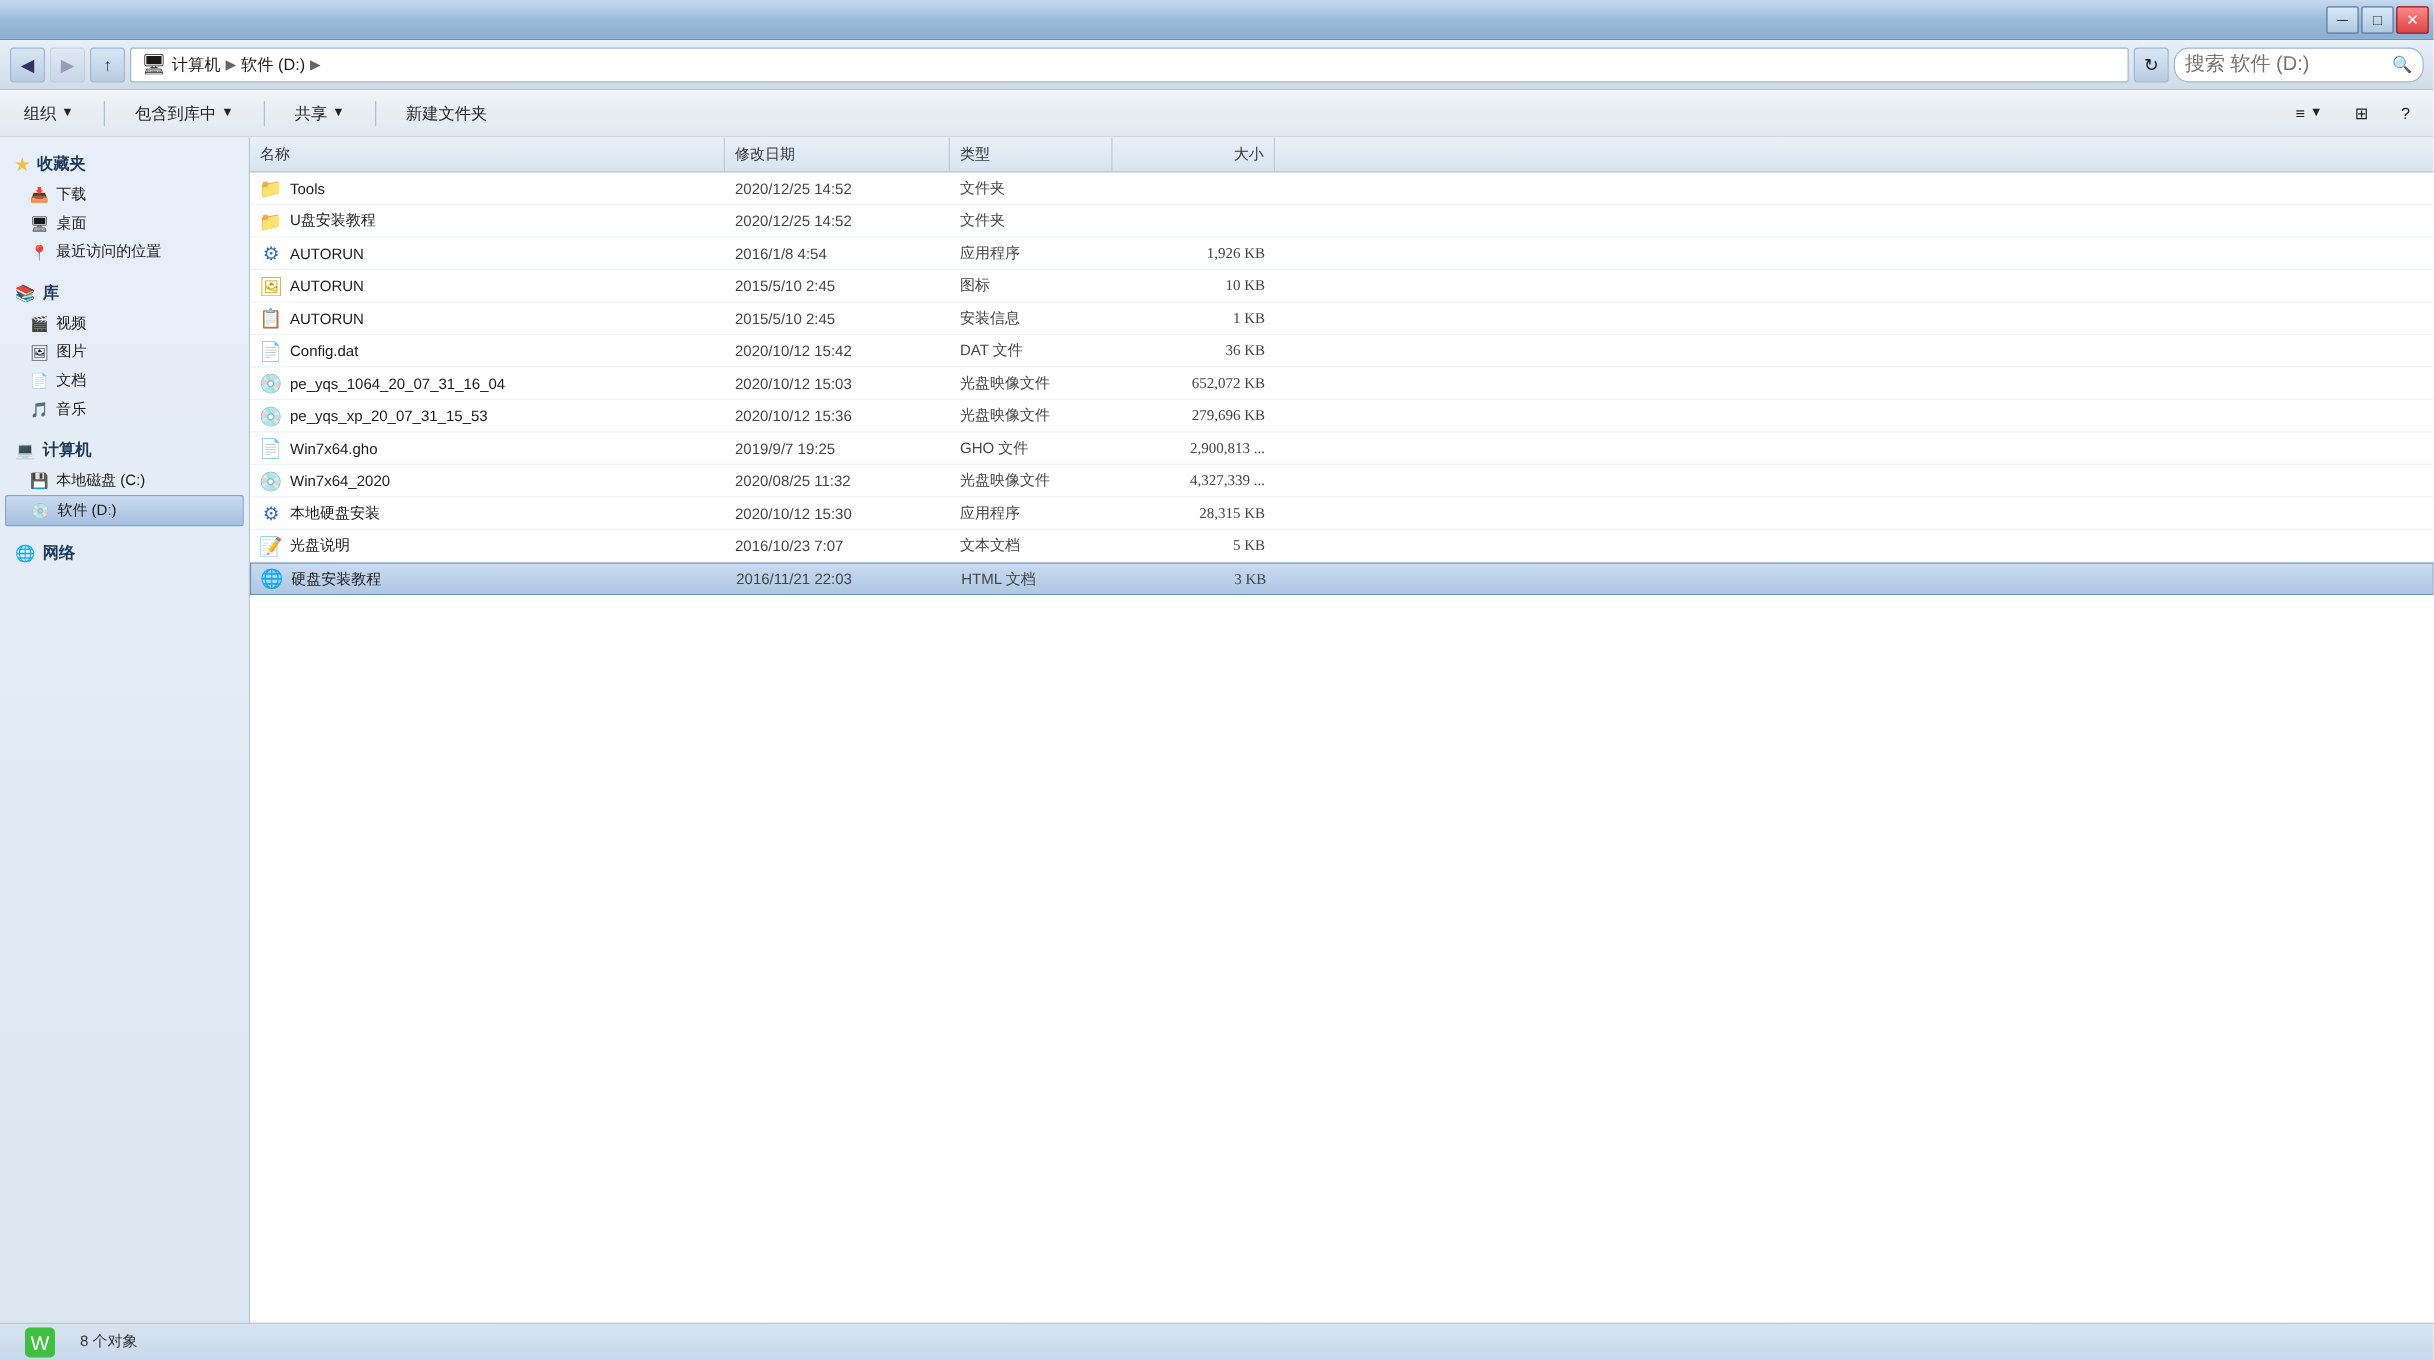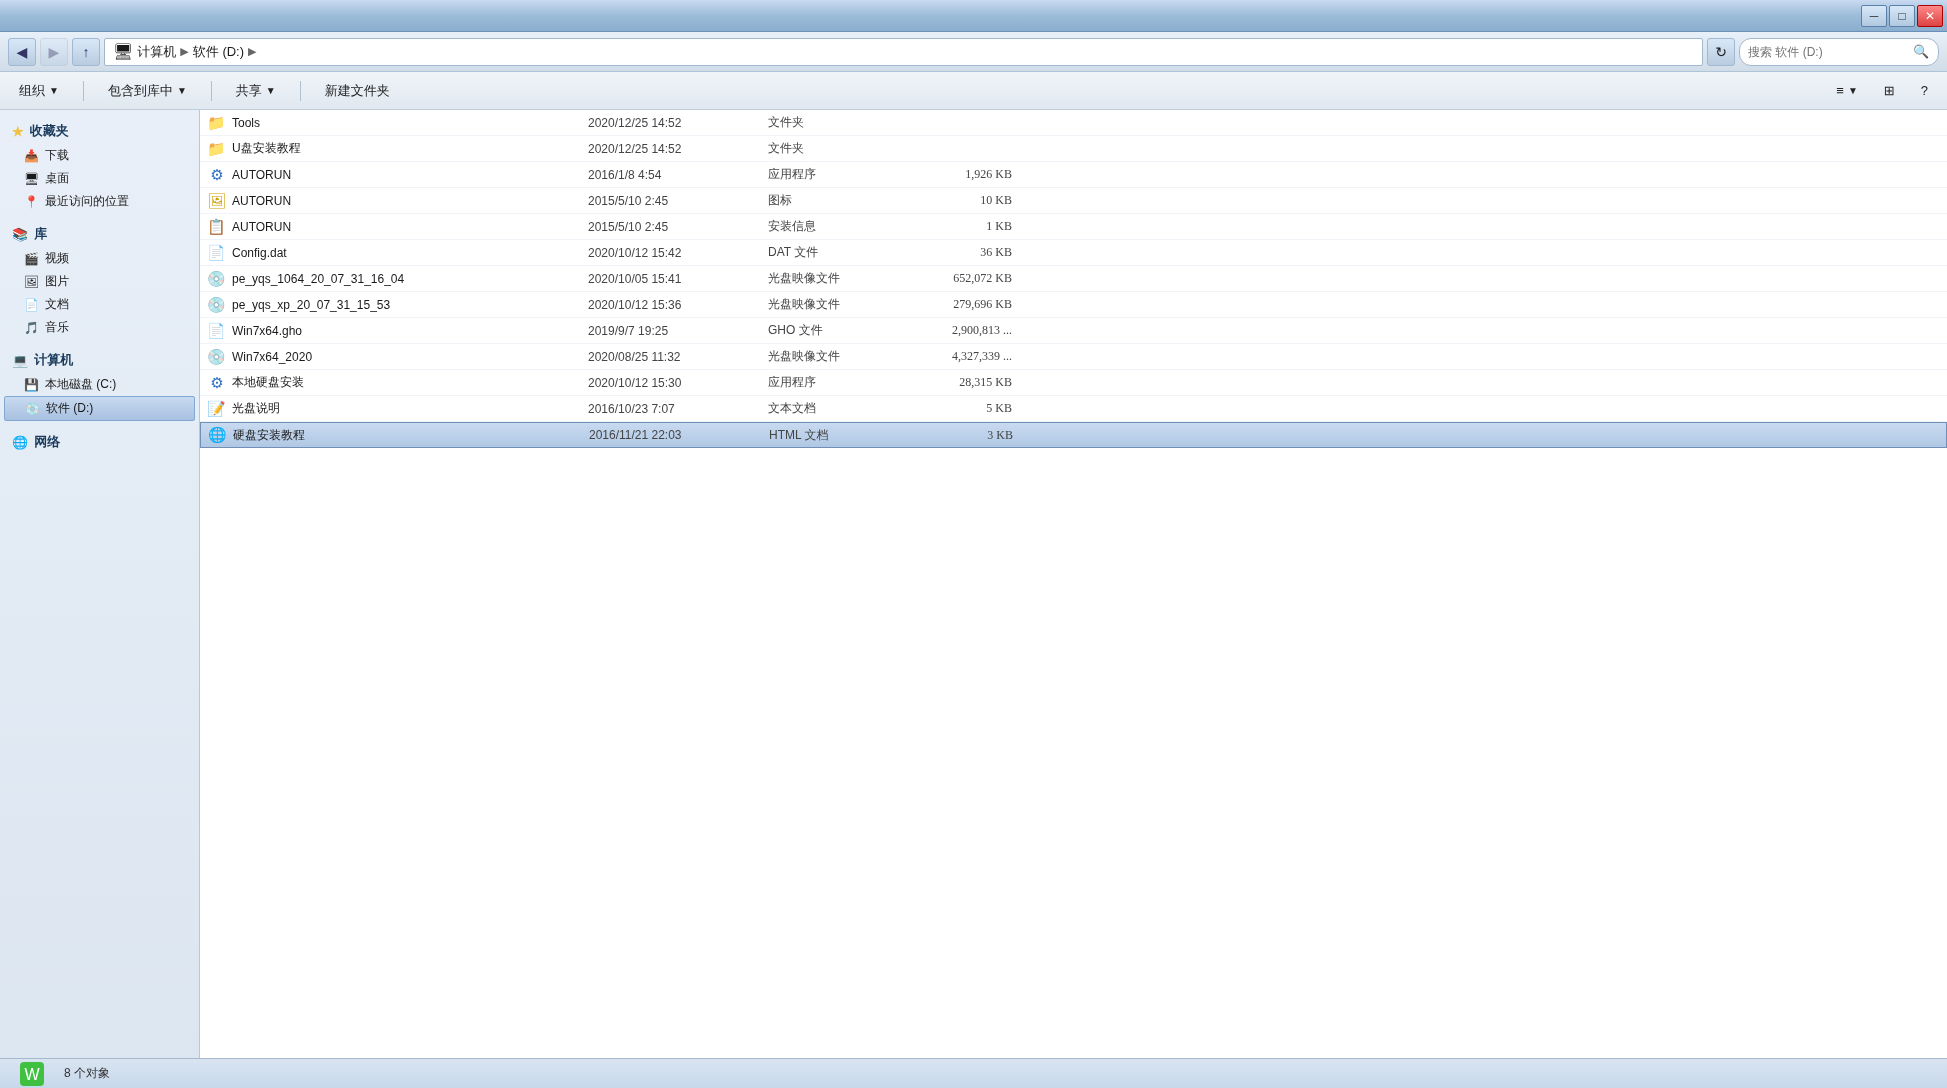--- a/index.html
+++ b/index.html
@@ -84,21 +84,21 @@
       border-radius: 12px;
       display: flex;
       align-items: center;
       padding: 0 8px;
       gap: 4px;
     }
     .search-box input {
       border: none;
       outline: none;
       background: transparent;
-      font-size: 12px;
+      font-size: 16px;
       width: 100%;
       color: #a21caf;
     }
     .refresh-btn {
       width: 28px;
       height: 28px;
       border: 1px solid #a0b8d0;
       background: linear-gradient(to bottom, #d8e8f8, #b8cce0);
       border-radius: 3px;
       display: flex;
@@ -409,20 +409,34 @@
       <div class="sidebar-section-title">
         <span>🌐</span>
         <span>网络</span>
       </div>
     </div>
 
   </div>
 
   <div class="file-area">
 
+    <div class="file-list-header">
+      <div class="col-header col-name">
+        <span>名称</span>
+      </div>
+      <div class="col-header col-date">
+        <span>修改日期</span>
+      </div>
+      <div class="col-header col-type">
+        <span>类型</span>
+      </div>
+      <div class="col-header col-size">
+        <span>大小</span>
+      </div>
+    </div>
 
     <div id="file-rows-container">
         <div class="file-row">
     <div class="file-cell name">
       <span class="file-icon folder-icon">📁</span>
       <span>Tools</span>
     </div>
     <div class="file-cell date">2020/12/25 14:52</div>
     <div class="file-cell type">文件夹</div>
     <div class="file-cell size"></div>
@@ -470,21 +484,21 @@
     </div>
     <div class="file-cell date">2020/10/12 15:42</div>
     <div class="file-cell type">DAT 文件</div>
     <div class="file-cell size">36 KB</div>
   </div>
         <div class="file-row">
     <div class="file-cell name">
       <span class="file-icon iso-icon">💿</span>
       <span>pe_yqs_1064_20_07_31_16_04</span>
     </div>
-    <div class="file-cell date">2020/10/05 15:41</div>
+    <div class="file-cell date">2020/10/12 15:03</div>
     <div class="file-cell type">光盘映像文件</div>
     <div class="file-cell size">652,072 KB</div>
   </div>
         <div class="file-row">
     <div class="file-cell name">
       <span class="file-icon iso-icon">💿</span>
       <span>pe_yqs_xp_20_07_31_15_53</span>
     </div>
     <div class="file-cell date">2020/10/12 15:36</div>
     <div class="file-cell type">光盘映像文件</div>

